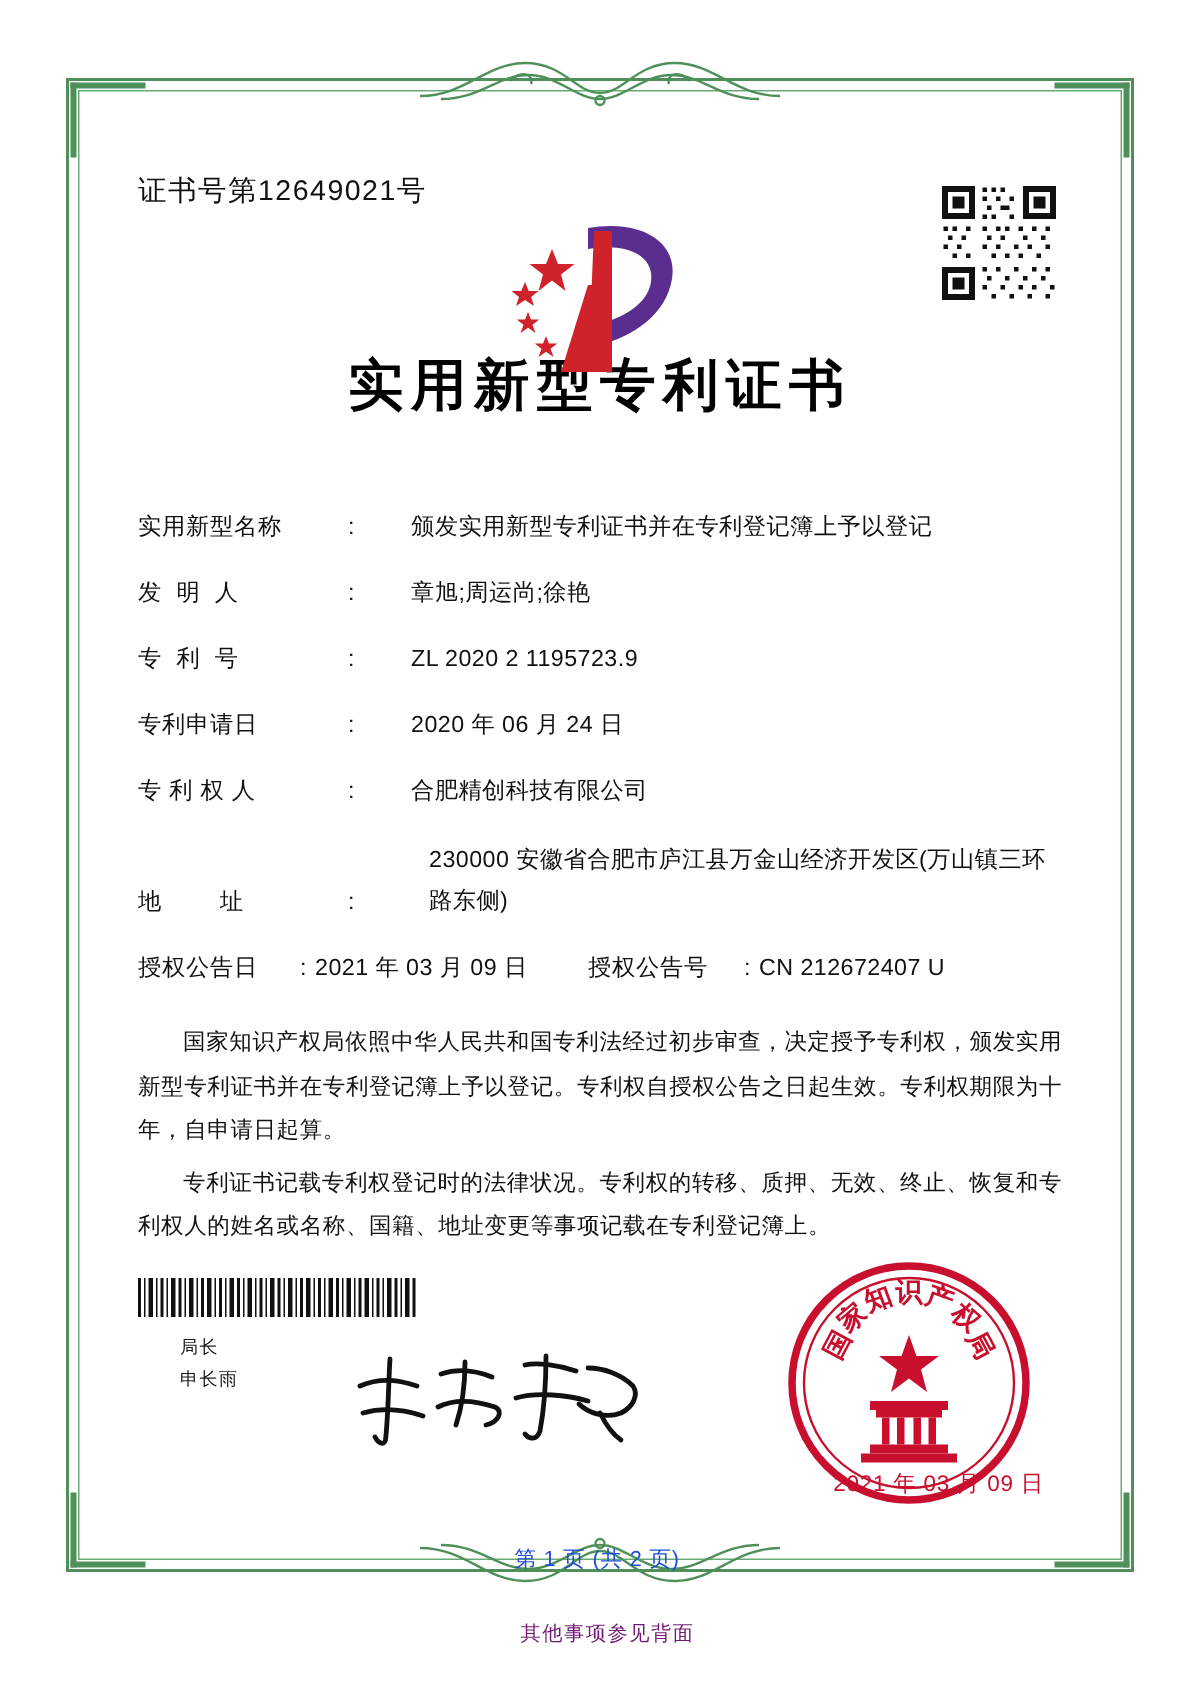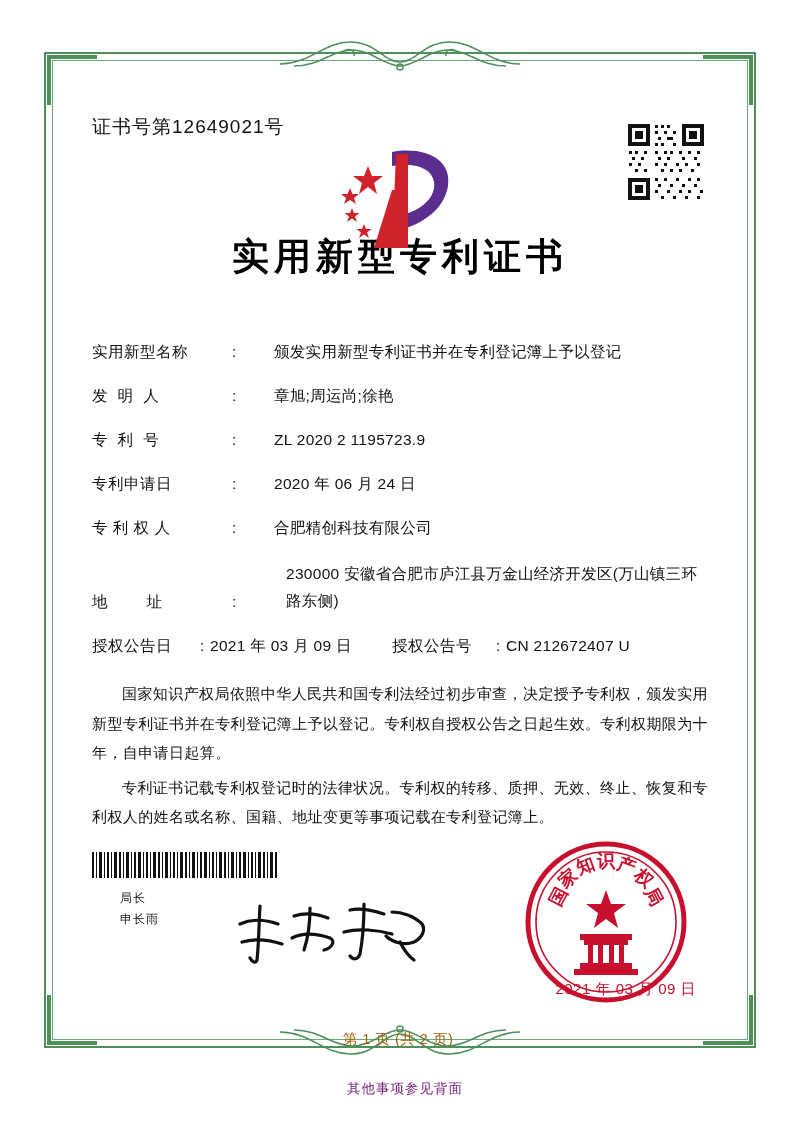--- a/index.html
+++ b/index.html
@@ -206,21 +206,21 @@
   }
 
   .page-num {
     position: absolute;
     left: 0;
     right: 4px;
     top: 1030px;
     text-align: center;
     font-size: 14.5px;
     letter-spacing: 0.5px;
-    color: #a16207;
+    color: #1d4ed8;
   }
   .footnote {
     position: absolute;
     left: 0;
     right: 0;
     top: 1080px;
     text-align: center;
     font-size: 13.5px;
     color: #701a75;
     letter-spacing: 1px;

